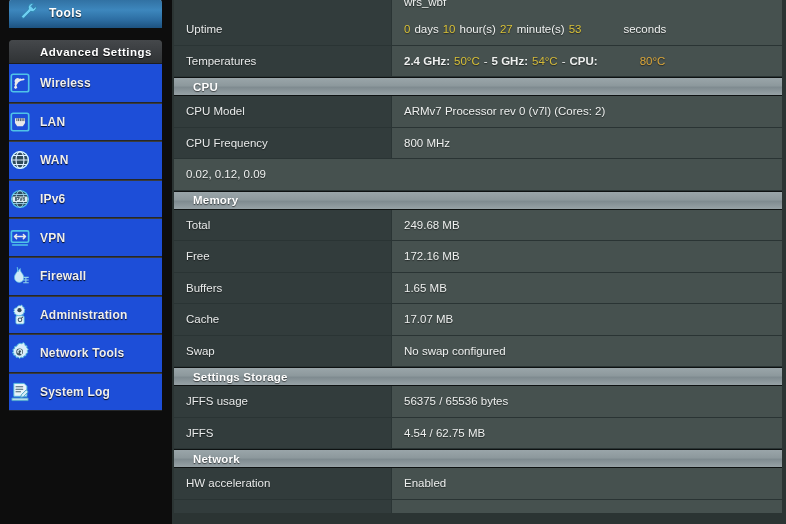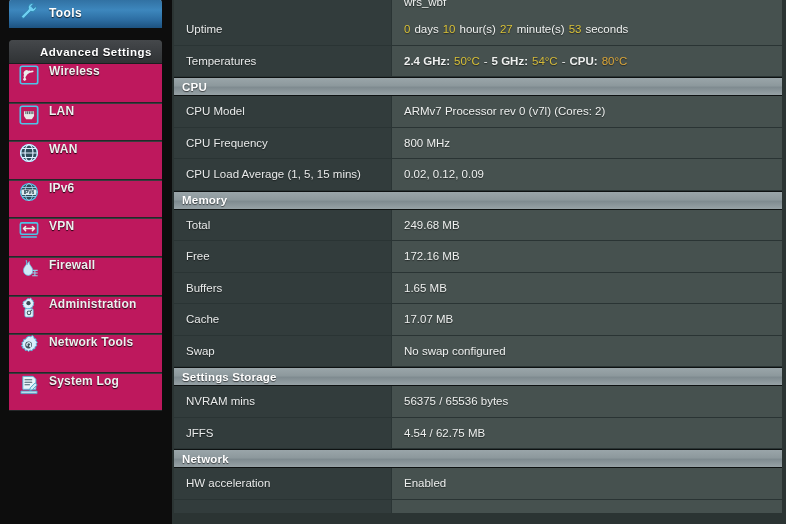--- a/index.html
+++ b/index.html
@@ -75,23 +75,23 @@
     justify-content: center;
     text-shadow: 0 1px 1px rgba(0,0,0,.8);
     border-bottom: 1px solid #1c1d1f;
     padding-left: 21px;
   }
 
   .nav-list { display: block; }
   .nav-item {
     height: 38.6px;
     display: flex;
-    padding-left: 9px;
-    box-sizing: border-box;
-    background: #be185d;
+    align-items: center;
+    box-sizing: border-box;
+    background: #1d4ed8;
     border-bottom: 1px solid #252729;
     border-top: 1px solid #3a3c3e;
     cursor: pointer;
   }
   .nav-item:first-child { border-top: none; }
   .nav-item .nav-label {
     color: #efefef;
     font-size: 12px;
     font-weight: bold;
     text-shadow: 0 1px 1px rgba(0,0,0,.85);
@@ -122,21 +122,21 @@
     background: #3d4a4a;
   }
 
   .sec-header {
     height: 19px;
     background: linear-gradient(to bottom, #9aa5a9 0%, #8d999d 45%, #7f8b90 55%, #97a2a6 100%);
     border-top: 1px solid #0e1212;
     border-bottom: 1px solid #0e1212;
     display: flex;
     align-items: center;
-    padding-left: 8px;
+    padding-left: 19px;
     box-sizing: border-box;
   }
   .sec-header .sec-title {
     color: #ffffff;
     font-size: 11.5px;
     font-weight: bold;
     text-shadow: 0 1px 1px rgba(0,0,0,.6);
     letter-spacing: .2px;
   }
 
@@ -184,21 +184,21 @@
   }
   .row.partial-top .cell-value span { position: relative; top: -4px; }
 
   .row.partial-bottom { height: 13px; overflow: hidden; border-bottom: none; }
 
   .accent { color: #d8c037; }
   .accent-warm { color: #d9a53a; }
   .accent-gold { color: #d3b93a; }
 
   .val-seg { margin-right: 4px; }
-  .val-seg:last-child { margin-right: 0; }
+  .val-seg:last-child { margin-right: 0; margin-left: 38px; }
 
   .right-gutter {
     position: absolute;
     top: 0; right: 0;
     width: 4px; height: 524px;
     background: #2b3433;
   }
 </style>
 </head>
 <body>
@@ -383,21 +383,20 @@
       </div>
       <div class="row">
         <div class="cell-label">CPU Model</div>
         <div class="cell-value">ARMv7 Processor rev 0 (v7l)   (Cores: 2)</div>
       </div>
       <div class="row">
         <div class="cell-label">CPU Frequency</div>
         <div class="cell-value">800 MHz</div>
       </div>
       <div class="row">
-        <div class="cell-label">CPU Load Average (1, 5, 15 mins)</div>
         <div class="cell-value">0.02, 0.12, 0.09</div>
       </div>
 
       <div class="sec-header">
         <span class="sec-title">Memory</span>
       </div>
       <div class="row">
         <div class="cell-label">Total</div>
         <div class="cell-value">249.68 MB</div>
       </div>
@@ -415,21 +414,21 @@
       </div>
       <div class="row">
         <div class="cell-label">Swap</div>
         <div class="cell-value accent">No swap configured</div>
       </div>
 
       <div class="sec-header">
         <span class="sec-title">Settings Storage</span>
       </div>
       <div class="row">
-        <div class="cell-label">NVRAM mins</div>
+        <div class="cell-label">JFFS usage</div>
         <div class="cell-value">56375 / 65536 bytes</div>
       </div>
       <div class="row">
         <div class="cell-label">JFFS</div>
         <div class="cell-value">4.54 / 62.75 MB</div>
       </div>
 
       <div class="sec-header">
         <span class="sec-title">Network</span>
       </div>

